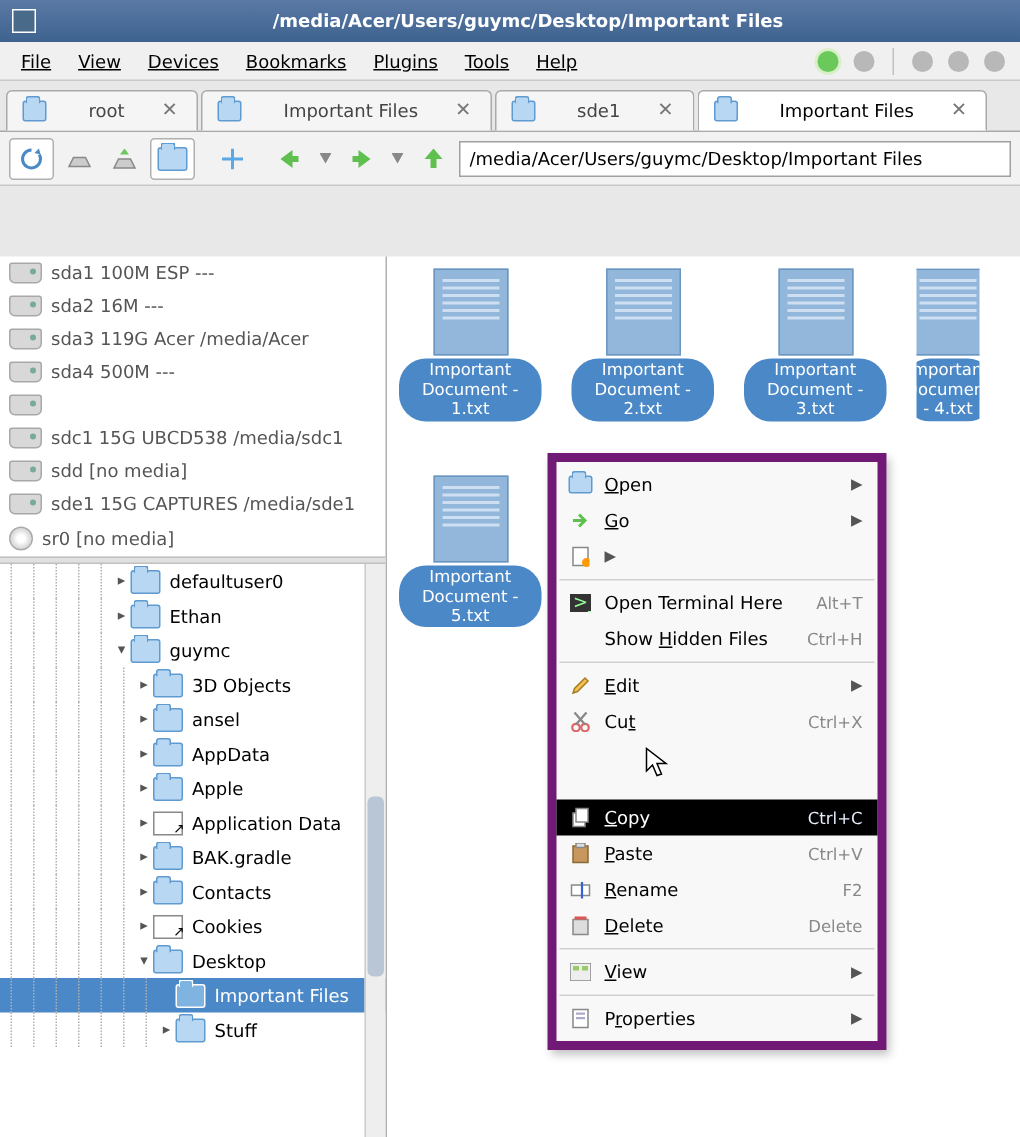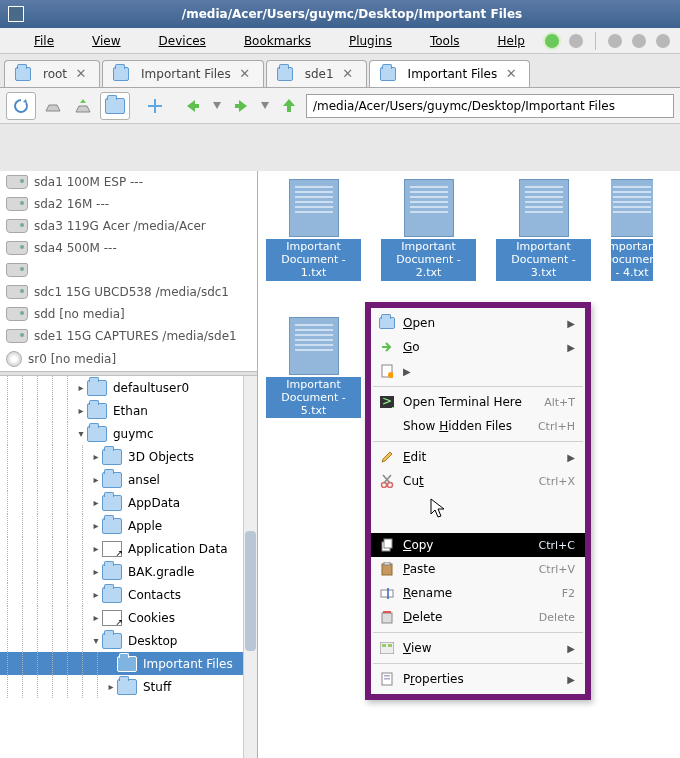--- a/index.html
+++ b/index.html
@@ -6,29 +6,29 @@
 body { background: #e8e8e8; width: 680px; height: 758px; overflow: hidden; position: relative; }
 
 
 .titlebar { height: 28px; background: linear-gradient(#5a7aa5,#3e628f); color: #fff; display: flex; align-items: center; padding: 0 8px; font-weight: bold; font-size: 13px; }
 .titlebar .wicon { width: 16px; height: 16px; background: #4a6a8a; border: 1px solid #fff; margin-right: 8px; }
 .titlebar .title { flex: 1; text-align: center; }
 
 
 .menubar { height: 26px; background: #f0f0f0; display: flex; align-items: center; padding: 0 6px; gap: 2px; border-bottom: 1px solid #c8c8c8; }
 .menubar .mitem { padding: 3px 8px; cursor: pointer; }
-.menubar .mitem u { text-decoration: underline; margin-left: 20px; }
+.menubar .mitem u { text-decoration: underline; }
 .menubar .spacer { flex: 1; }
 .menubar .dot { width: 14px; height: 14px; border-radius: 50%; background: #b8b8b8; margin: 0 4px; }
 .menubar .dot.active { background: #6ac95a; box-shadow: 0 0 0 2px #d8efc8; }
 .menubar .sep { width: 1px; height: 18px; background: #c0c0c0; margin: 0 6px; }
 
 
 .tabbar { height: 34px; background: #e8e8e8; display: flex; align-items: flex-end; padding: 4px 4px 0 4px; gap: 2px; border-bottom: 1px solid #a9a9a9; }
-.tab { display: flex; align-items: center; gap: 6px; padding: 6px 10px; background: #f5f5f5; border: 1px solid #a9a9a9; border-bottom: none; border-radius: 4px 4px 0 0; color: #444; cursor: pointer; }
+.tab { display: flex; align-items: center; gap: 22px; padding: 6px 10px; background: #f5f5f5; border: 1px solid #a9a9a9; border-bottom: none; border-radius: 4px 4px 0 0; color: #444; cursor: pointer; }
 .tab.active { background: #fff; color: #000; }
 .tab .folder-icon, .tab .close-icon { width: 16px; height: 14px; }
 .tab .close-icon { font-size: 13px; color: #777; text-align: center; line-height: 14px; }
 
 
 .toolbar { height: 36px; background: #f2f2f2; display: flex; align-items: center; padding: 0 6px; gap: 4px; border-bottom: 1px solid #c8c8c8; }
 .tbtn { width: 26px; height: 26px; display: inline-flex; align-items: center; justify-content: center; border: 1px solid transparent; border-radius: 3px; cursor: pointer; }
 .tbtn.framed { border: 1px solid #b0b0b0; background: #fff; width: 30px; height: 28px; }
 .addrbar { flex: 1; height: 24px; border: 1px solid #a0a0a0; background: #fff; padding: 2px 6px; }
 
@@ -61,21 +61,21 @@
 .treebar { position: absolute; right: 0; top: 0; bottom: 18px; width: 14px; background: #eee; border-left: 1px solid #ccc; }
 .treebar .thumb { position: absolute; left: 1px; right: 1px; top: 155px; height: 120px; background: #b9c6d6; border-radius: 4px; }
 .hscroll { position: absolute; left: 0; right: 14px; bottom: 0; height: 14px; background: #eee; border-top: 1px solid #ccc; }
 .hscroll .thumb { position: absolute; top: 1px; bottom: 1px; left: 2px; width: 130px; background: #b9c6d6; border-radius: 4px; }
 
 
 .filegrid { display: flex; flex-wrap: wrap; gap: 18px 20px; align-content: flex-start; }
 .fileitem { width: 95px; display: flex; flex-direction: column; align-items: center; gap: 2px; cursor: pointer; }
 .fileitem .thumb { width: 50px; height: 58px; background: #92b7db; border: 1px solid #6a96c0; display: flex; flex-direction: column; padding: 6px 5px; gap: 3px; }
 .fileitem .thumb .l { height: 2px; background: #cddff0; }
-.fileitem .label { background: #4a88c7; color: #fff; font-size: 11px; text-align: center; line-height: 1.2; padding: 1px 2px; }
+.fileitem .label { background: #4a88c7; color: #fff; font-size: 11px; text-align: center; line-height: 1.2; padding: 1px 2px; border-radius: 18px; }
 .fileitem.partial { width: 42px; overflow: hidden; }
 
 
 .ctxmenu { position: absolute; left: 365px; top: 302px; width: 226px; background: #f8f8f8; border: 6px solid #701a75; box-shadow: 2px 3px 6px rgba(0,0,0,.25); padding: 3px 0; }
 .ctxitem { display: flex; align-items: center; height: 24px; padding: 0 10px 0 8px; gap: 8px; cursor: pointer; }
 .ctxitem.hover { background: #000000; color: #fff; margin-top: 40px; }
 .ctxitem .cicon { width: 16px; height: 16px; display: inline-flex; align-items: center; justify-content: center; }
 .ctxitem .clabel { flex: 1; }
 .ctxitem .clabel u { text-decoration: underline; }
 .ctxitem .accel { color: #888; font-size: 11px; }

